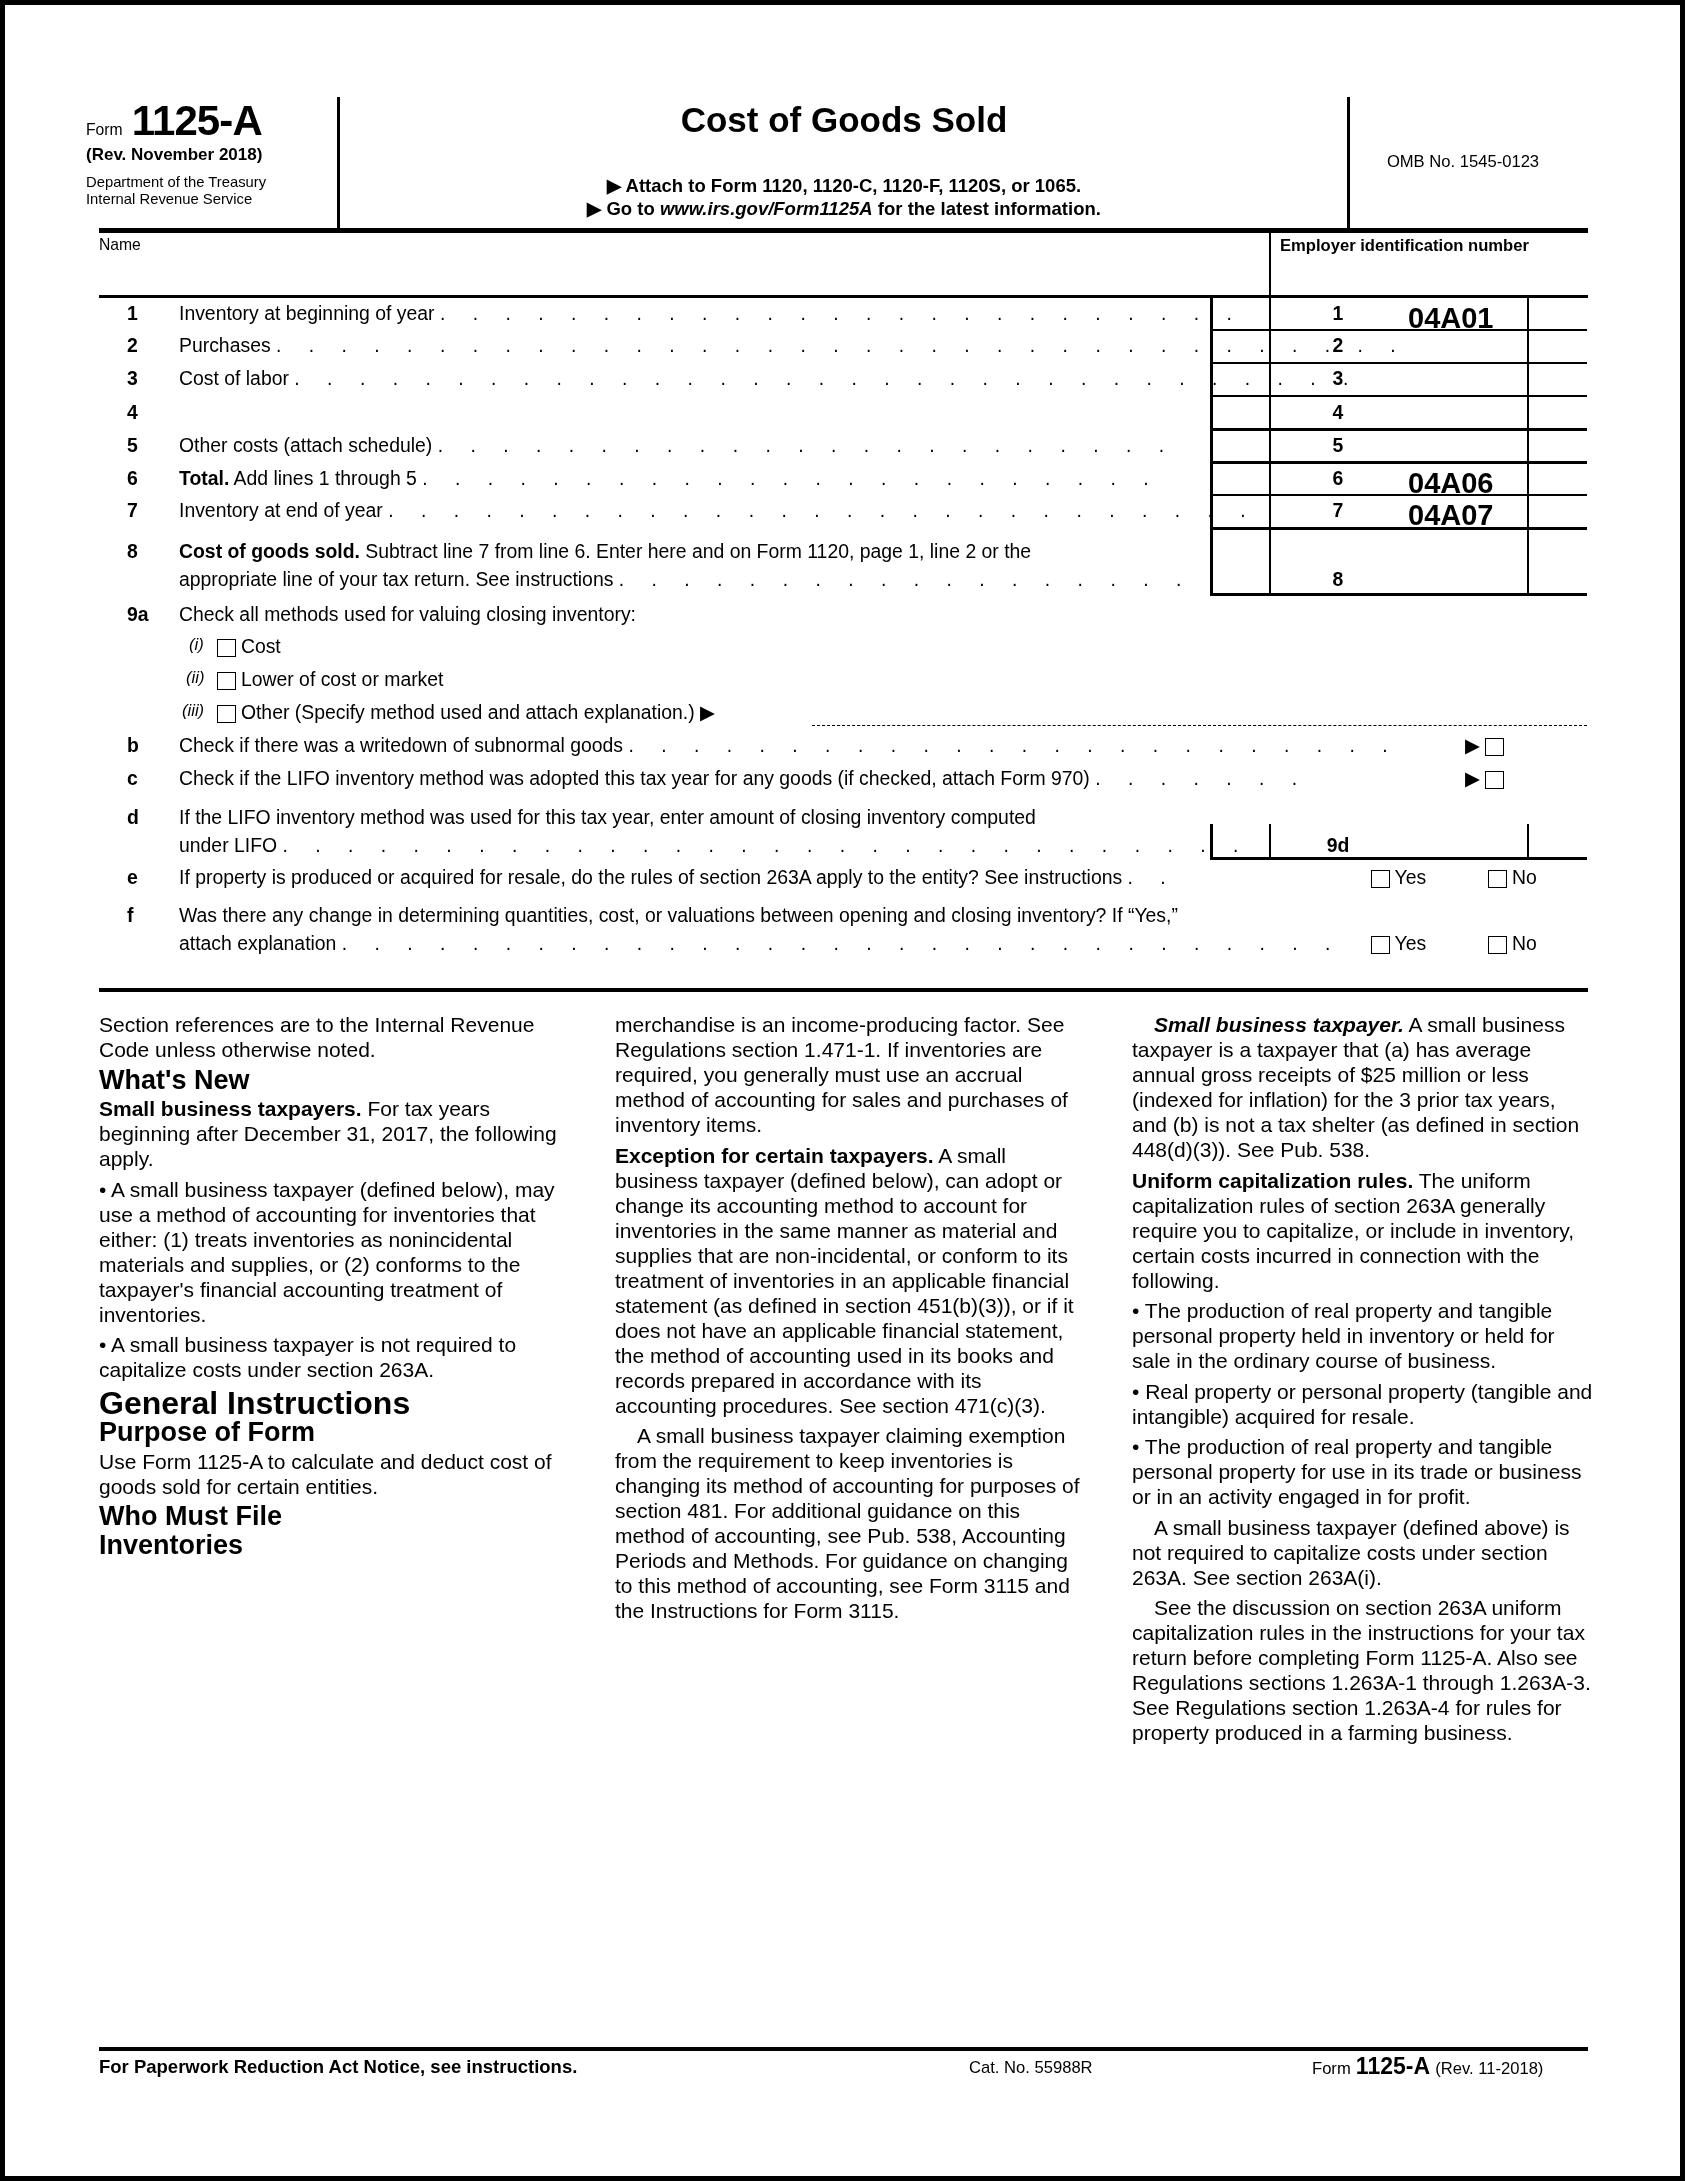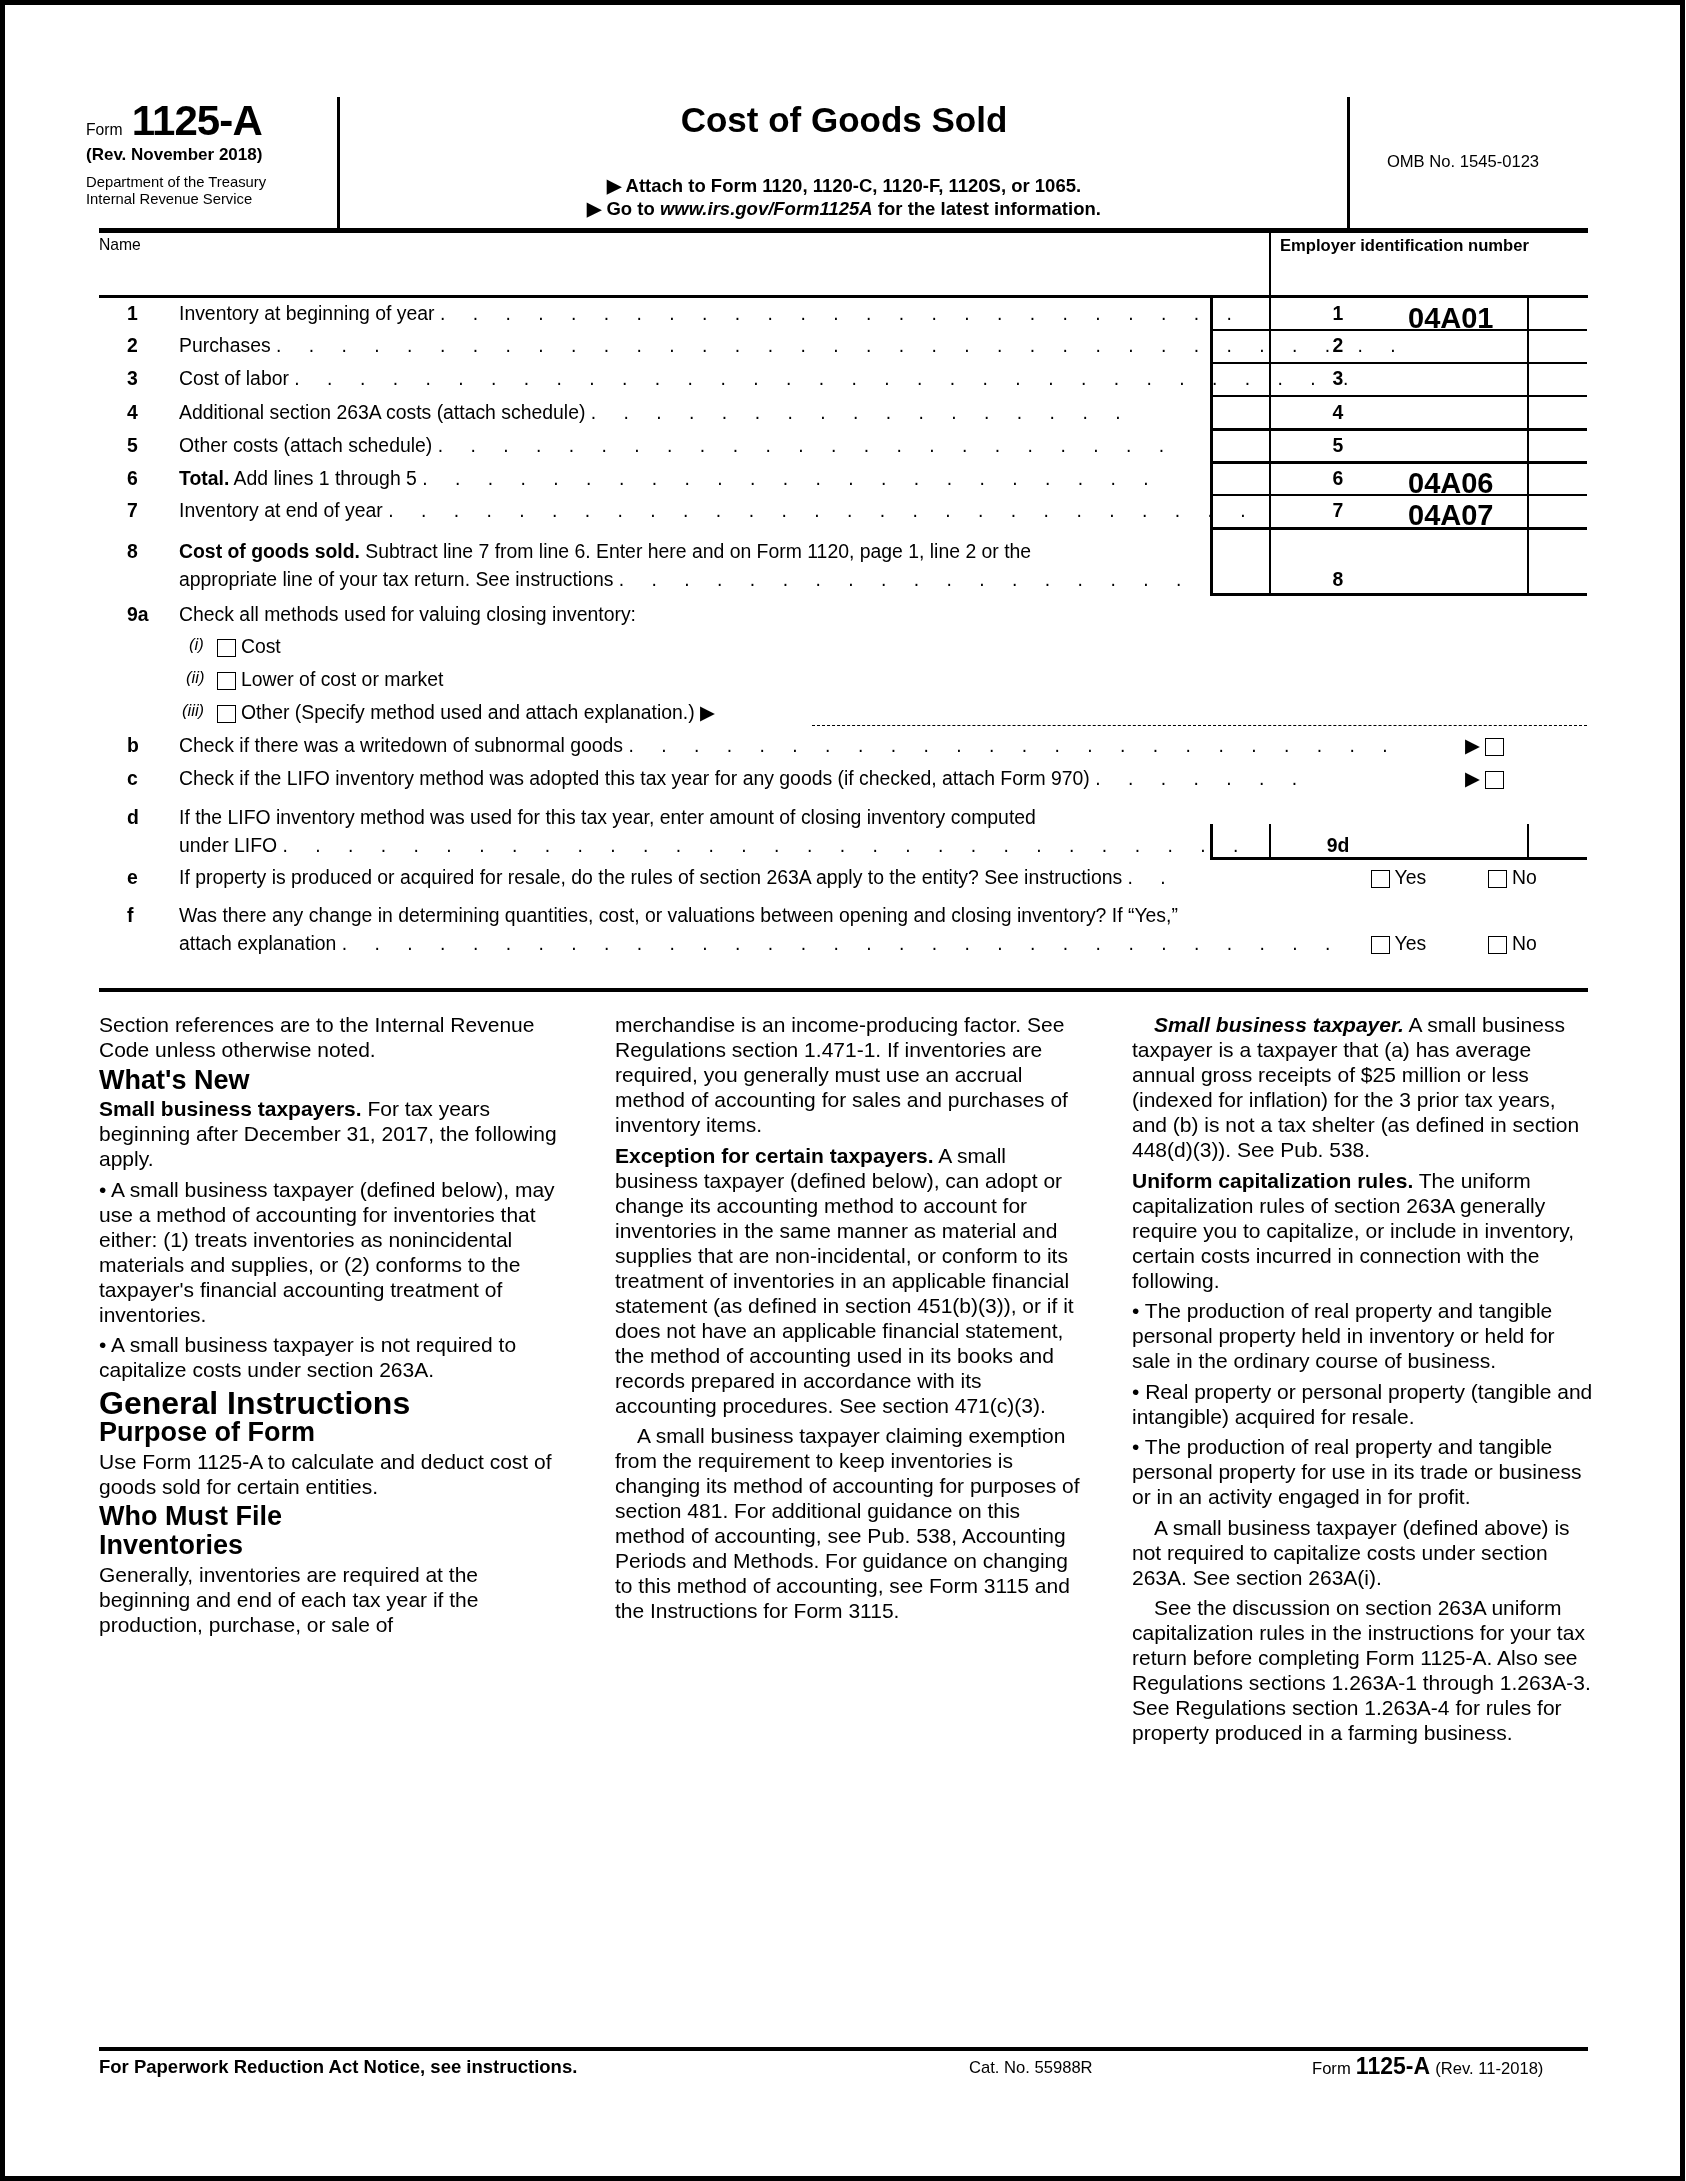--- a/index.html
+++ b/index.html
@@ -83,21 +83,20 @@
 <div class="hline" style="left:1210px;top:362px;width:377px;"></div>
 <div class="row" style="top:367px;">
   <span class="num">3</span>
   <span class="lbl"><span>Cost of labor</span> <span class="dots">. . . . . . . . . . . . . . . . . . . . . . . . . . . . . . . . .</span></span>
   <span class="boxnum">3</span>
   <span class="val"></span>
 </div>
 <div class="hline" style="left:1210px;top:395px;width:377px;"></div>
 <div class="row" style="top:401px;">
   <span class="num">4</span>
-  <span class="lbl"><span>Additional section 263A costs (attach schedule)</span> <span class="dots">. . . . . . . . . . . . . . . . .</span></span>
   <span class="boxnum">4</span>
   <span class="val"></span>
 </div>
 <div class="hline" style="left:1210px;top:428px;width:377px;height:2.8px;"></div>
 <div class="row" style="top:434px;">
   <span class="num">5</span>
   <span class="lbl"><span>Other costs (attach schedule)</span> <span class="dots">. . . . . . . . . . . . . . . . . . . . . . .</span></span>
   <span class="boxnum">5</span>
   <span class="val"></span>
 </div>
@@ -185,21 +184,20 @@
   <p>Section references are to the Internal Revenue Code unless otherwise noted.</p>
   <h2>What's New</h2>
   <p><b>Small business taxpayers.</b><span> For tax years beginning after December 31, 2017, the following apply.</span></p>
   <p>• A small business taxpayer (defined below), may use a method of accounting for inventories that either: (1) treats inventories as nonincidental materials and supplies, or (2) conforms to the taxpayer's financial accounting treatment of inventories.</p>
   <p>• A small business taxpayer is not required to capitalize costs under section 263A.</p>
   <h1>General Instructions</h1>
   <h2>Purpose of Form</h2>
   <p>Use Form 1125-A to calculate and deduct cost of goods sold for certain entities.</p>
   <h2>Who Must File</h2>
   <h2>Inventories</h2>
-  <p>Generally, inventories are required at the beginning and end of each tax year if the production, purchase, or sale of</p>
 </div>
 
 <div class="col" style="left:615px;top:1012px;width:471px;">
   <p>merchandise is an income-producing factor. See Regulations section 1.471-1. If inventories are required, you generally must use an accrual method of accounting for sales and purchases of inventory items.</p>
   <p><b>Exception for certain taxpayers.</b><span> A small business taxpayer (defined below),  can adopt or change its accounting method to account for inventories in the same manner as material and supplies that are non-incidental, or conform to its treatment of inventories in an applicable financial statement (as defined in section 451(b)(3)), or if it does not have an applicable financial statement, the method of accounting used in its books and records prepared in accordance with its accounting procedures. See section 471(c)(3).</span></p>
   <p class="indent">A small business taxpayer claiming exemption from the requirement to keep inventories is changing its method of accounting for purposes of section 481. For additional guidance on this method of accounting, see Pub. 538, Accounting Periods and Methods. For guidance on changing to this method of accounting, see Form 3115 and the Instructions for Form 3115.</p>
 </div>
 
 <div class="col" style="left:1132px;top:1012px;width:461px;">
   <p class="indent"><b><i>Small business taxpayer.</i></b><span> A small business taxpayer is a taxpayer that (a) has average annual gross receipts of $25 million or less (indexed for inflation) for the 3 prior tax years, and (b) is not a tax shelter (as defined in section 448(d)(3)). See Pub. 538.</span></p>

